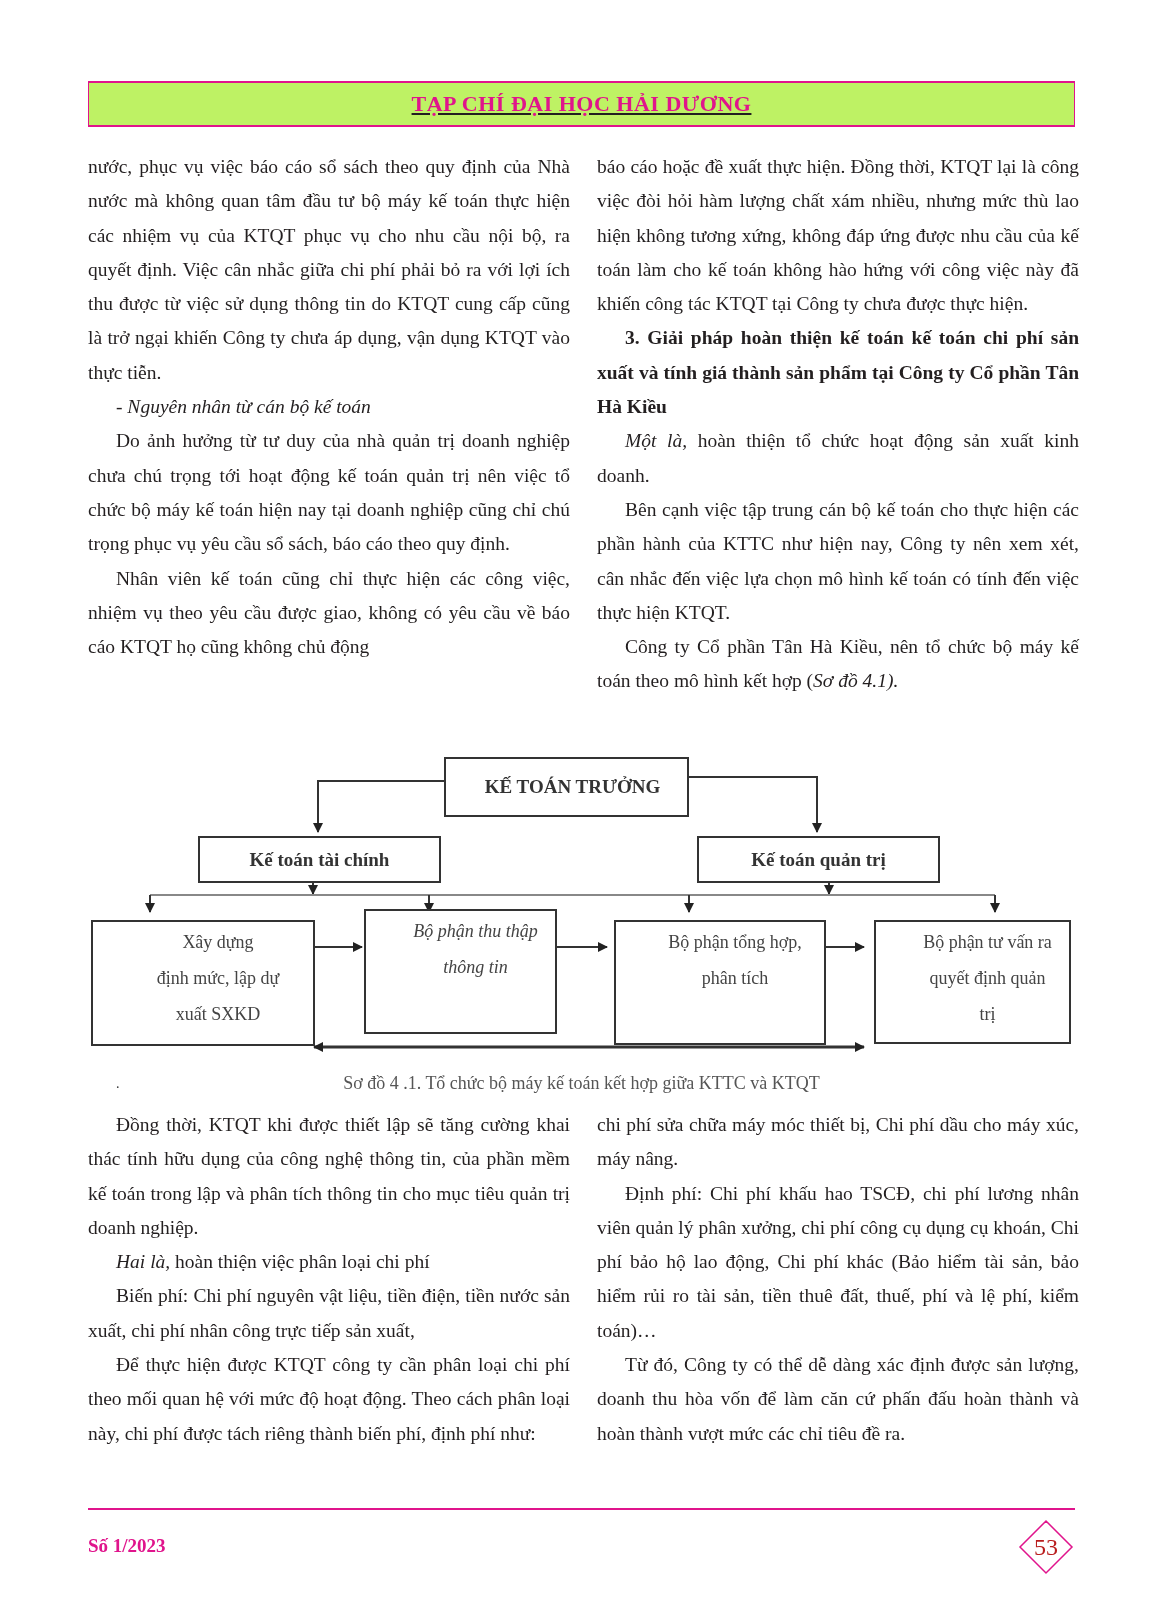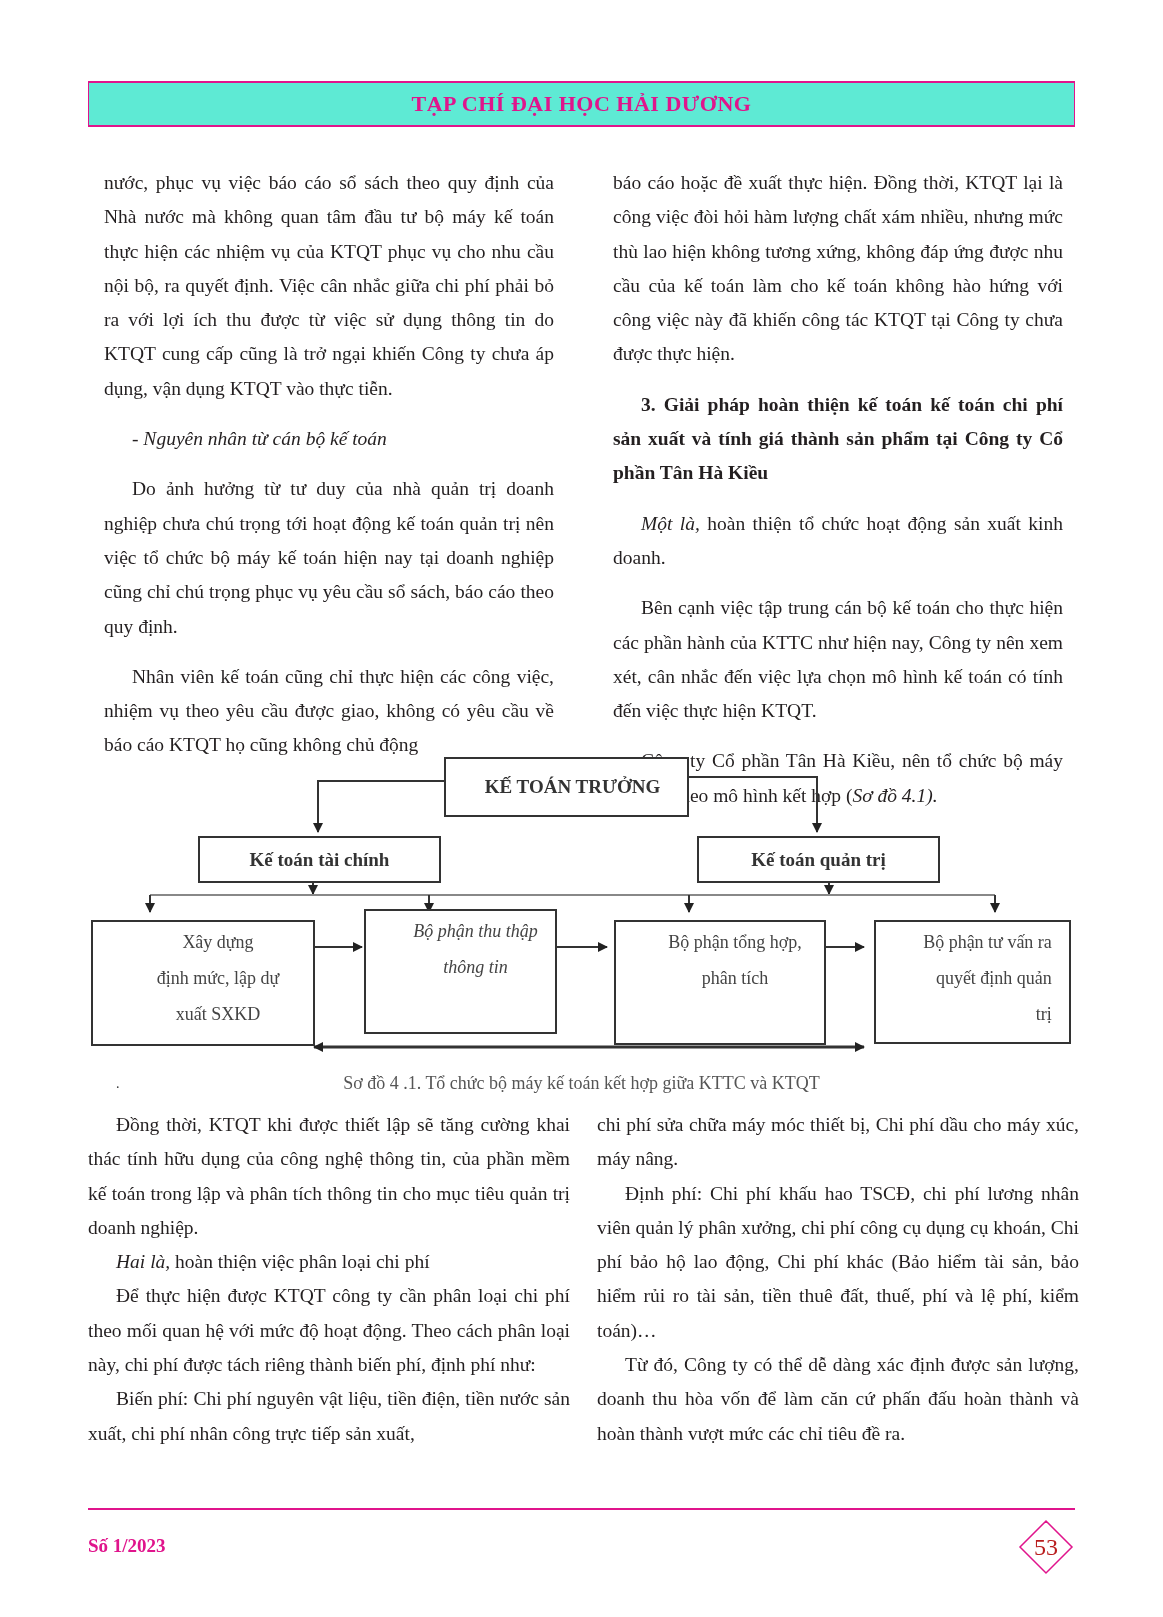--- a/index.html
+++ b/index.html
@@ -1,26 +1,26 @@
 <!DOCTYPE html>
 <html><head>
 <meta charset="utf-8">
 <style>
   html, body { margin: 0; padding: 0; background: #ffffff; }
   body { width: 1163px; height: 1617px; position: relative; overflow: hidden;
          font-family: "Liberation Serif", "DejaVu Serif", serif; color: #231f20; }
   .header-band { position: absolute; left: 88px; top: 81px; width: 987px; height: 46px;
-         background: #5eead4; border-top: 2px solid #e0148c; border-bottom: 2px solid #e0148c;
+         background: #bef264; border-top: 2px solid #e0148c; border-bottom: 2px solid #e0148c;
          border-left: 1px solid #e0148c; border-right: 1px solid #e0148c; box-sizing: border-box;
-         display: flex; align-items: center; justify-content: center; }
+         display: flex; align-items: center; justify-content: center; text-decoration: underline; }
   .header-title { color: #e0148c; font-weight: bold; font-size: 22px; letter-spacing: 0.5px; }
   .col { position: absolute; top: 150px; width: 482px; font-size: 19.5px; line-height: 34.3px; text-align: justify; }
   .col.left { left: 88px; }
   .col.right { left: 597px; }
-  .col p { margin: 16px; }
+  .col p { margin: 0; }
   .ind { text-indent: 28px; }
   .it { font-style: italic; }
   .bd { font-weight: bold; }
   .col2 { position: absolute; top: 1108px; width: 482px; font-size: 19.5px; line-height: 34.3px; text-align: justify; }
   .col2.left { left: 88px; }
   .col2.right { left: 597px; }
   .col2 p { margin: 0; }
   .diagram { position: absolute; left: 88px; top: 750px; width: 987px; height: 310px; }
   .box { position: absolute; border: 2px solid #333; background: #fff; box-sizing: border-box;
          display: flex; align-items: center; justify-content: center; text-align: center;
@@ -116,37 +116,37 @@
         <div>Bộ phận thu thập</div>
         <div>thông tin</div>
       </div>
   </div>
   <div class="box low-box" style="left:526px;top:170px;width:212px;height:125px;">
     <div>
         <div>Bộ phận tổng hợp,</div>
         <div>phân tích</div>
       </div>
   </div>
-  <div class="box low-box" style="left:786px;top:170px;width:197px;height:124px;text-align:right;">
+  <div class="box low-box" style="left:786px;top:170px;width:197px;height:124px;">
     <div>
         <div>Bộ phận tư vấn ra</div>
         <div>quyết định quản</div>
         <div>trị</div>
       </div>
   </div>
 </div>
 
 <div class="caption">Sơ đồ 4 .1. Tổ chức bộ máy kế toán kết hợp giữa KTTC và KTQT</div>
 <div class="dot">.</div>
 
 <div class="col2 left">
   <p class="ind">Đồng thời, KTQT khi được thiết lập sẽ tăng cường khai thác tính hữu dụng của công nghệ thông tin, của phần mềm kế toán trong lập và phân tích thông tin cho mục tiêu quản trị doanh nghiệp.</p>
   <p class="ind"><span class="it">Hai là,</span><span> hoàn thiện việc phân loại chi phí</span></p>
+  <p class="ind">Biến phí: Chi phí nguyên vật liệu, tiền điện, tiền nước sản xuất, chi phí nhân công trực tiếp sản xuất,</p>
   <p class="ind">Để thực hiện được KTQT công ty cần phân loại chi phí theo mối quan hệ với mức độ hoạt động. Theo cách phân loại này, chi phí được tách riêng thành biến phí, định phí như:</p>
-  <p class="ind">Biến phí: Chi phí nguyên vật liệu, tiền điện, tiền nước sản xuất, chi phí nhân công trực tiếp sản xuất,</p>
 </div>
 
 <div class="col2 right">
   <p>chi phí sửa chữa máy móc thiết bị, Chi phí dầu cho máy xúc, máy nâng.</p>
   <p class="ind">Định phí: Chi phí khấu hao TSCĐ, chi phí lương nhân viên quản lý phân xưởng, chi phí công cụ dụng cụ khoán, Chi phí bảo hộ lao động, Chi phí khác (Bảo hiểm tài sản, bảo hiểm rủi ro tài sản, tiền thuê đất, thuế, phí và lệ phí, kiểm toán)…</p>
   <p class="ind">Từ đó, Công ty có thể dễ dàng xác định được sản lượng, doanh thu hòa vốn để làm căn cứ phấn đấu hoàn thành và hoàn thành vượt mức các chỉ tiêu đề ra.</p>
 </div>
 
 <div class="footer-rule"></div>
 <div class="issue">Số 1/2023</div>

